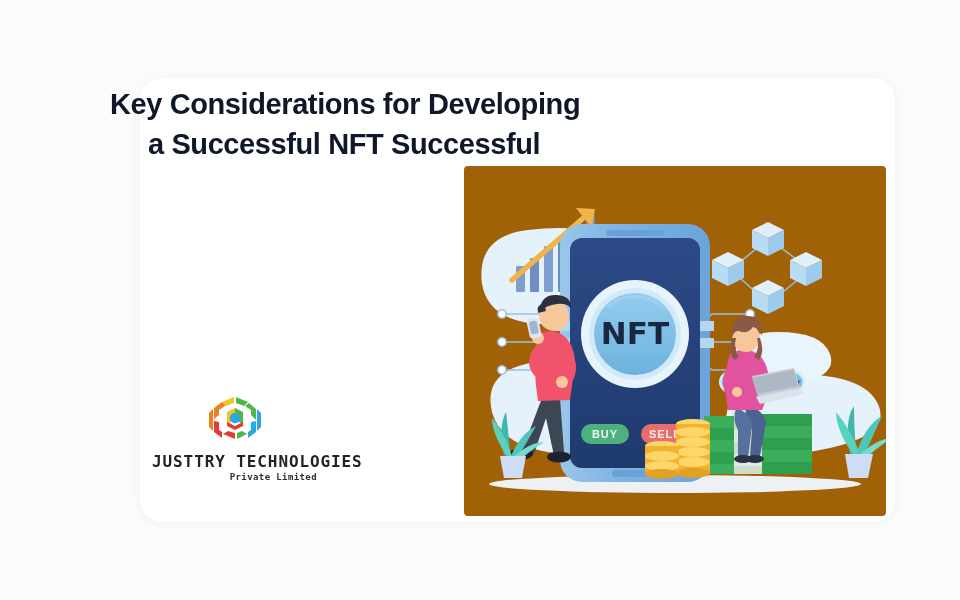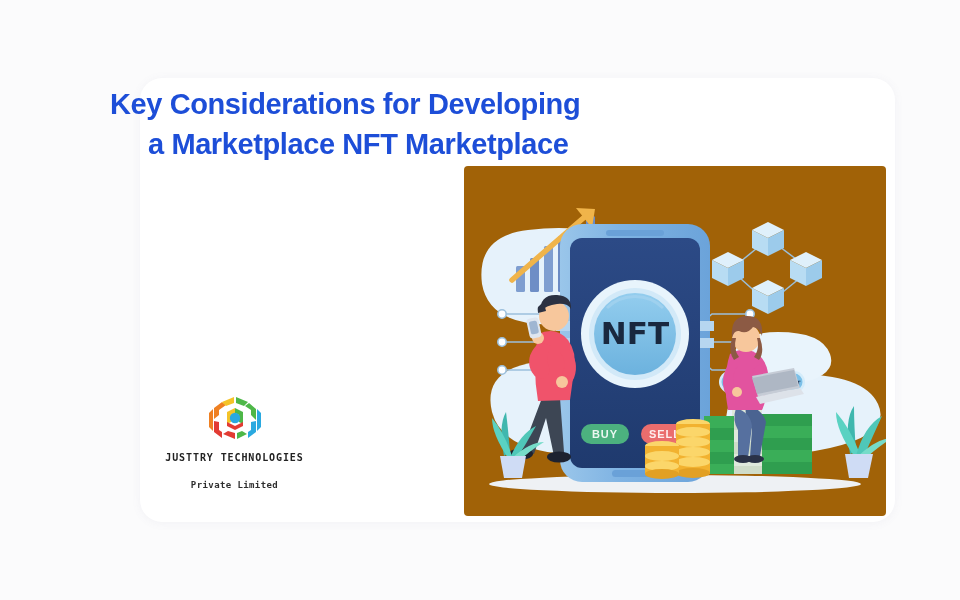--- a/index.html
+++ b/index.html
@@ -16,61 +16,61 @@
     position:absolute; left:140px; top:78px;
     width:755px; height:444px;
     background:#ffffff; border-radius:22px;
     box-shadow:0 1px 10px rgba(120,120,160,.07);
   }
 
   
   .headline {
     position:absolute; left:110px; top:84px;
     width:560px;
-    color:#1d4ed8;
+    color:#0f172a;
     font-weight:bold;
     font-size:29px;
     line-height:1.38;
     letter-spacing:-.4px;
   }
   .headline .l2 { display:block; padding-left:38px; }
 
   
   .brand { position:absolute; left:152px; top:392px; width:165px; text-align:center; }
   .brand-mark { width:62px; height:56px; margin:0 auto 4px; display:block; }
   .brand-name {
     font-family:"DejaVu Sans Mono", monospace;
-    font-size:10px; font-weight:bold; color:#232323;
+    font-size:16px; font-weight:bold; color:#232323;
     letter-spacing:.9px; white-space:nowrap;
   }
   .brand-sub {
     font-family:"DejaVu Sans Mono", monospace;
     font-size:9px; font-weight:bold; color:#2e2e2e;
-    letter-spacing:.4px; margin-top:17px;
+    letter-spacing:.4px; margin-top:1px;text-align:right;
   }
 
   
   .illus {
     position:absolute; left:464px; top:166px;
     width:422px; height:350px;
     overflow:hidden; border-radius:4px;
     background:#a16207;
   }
   .illus svg { display:block; width:422px; height:350px; }
 </style>
 </head>
 <body>
 
 <div id="stage">
 
   <div class="card"></div>
 
   <div class="headline">
     <span>Key Considerations for Developing</span>
-    <span class="l2">a Marketplace NFT Marketplace</span>
+    <span class="l2">a Successful NFT Successful</span>
   </div>
 
   <div class="brand">
     <svg class="brand-mark" viewBox="0 0 62 56">
 
       <path d="M18 10 L10 16 L10 27 L15 23 L15 18 L22 13 Z" fill="#ef8022"></path>
       <path d="M18 10 L30 5 L30 11 L22 14 Z" fill="#f4c328"></path>
 
       <path d="M32 5 L44 10 L40 14 L32 11 Z" fill="#4eb748"></path>
       <path d="M45 11 L52 17 L52 28 L47 23 L47 18 L41 14 Z" fill="#4eb748"></path>

